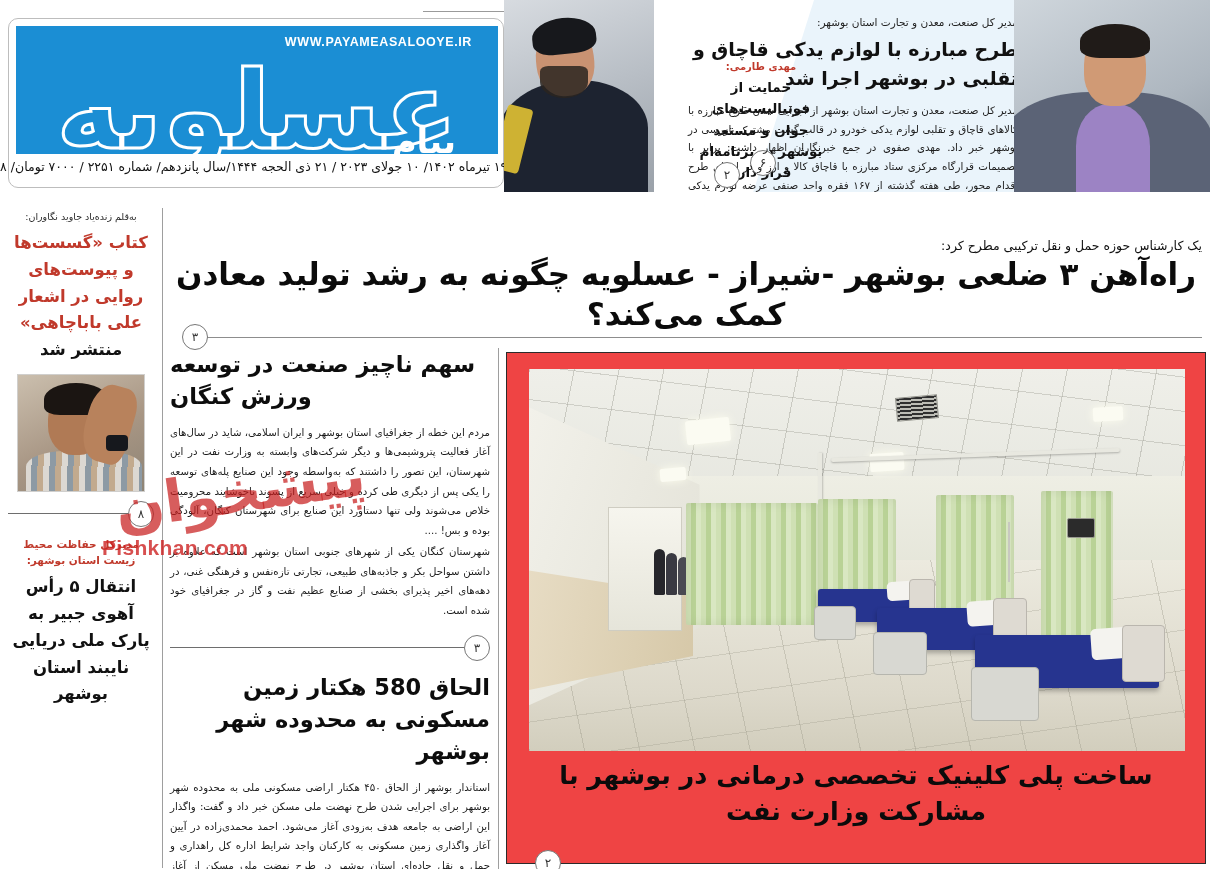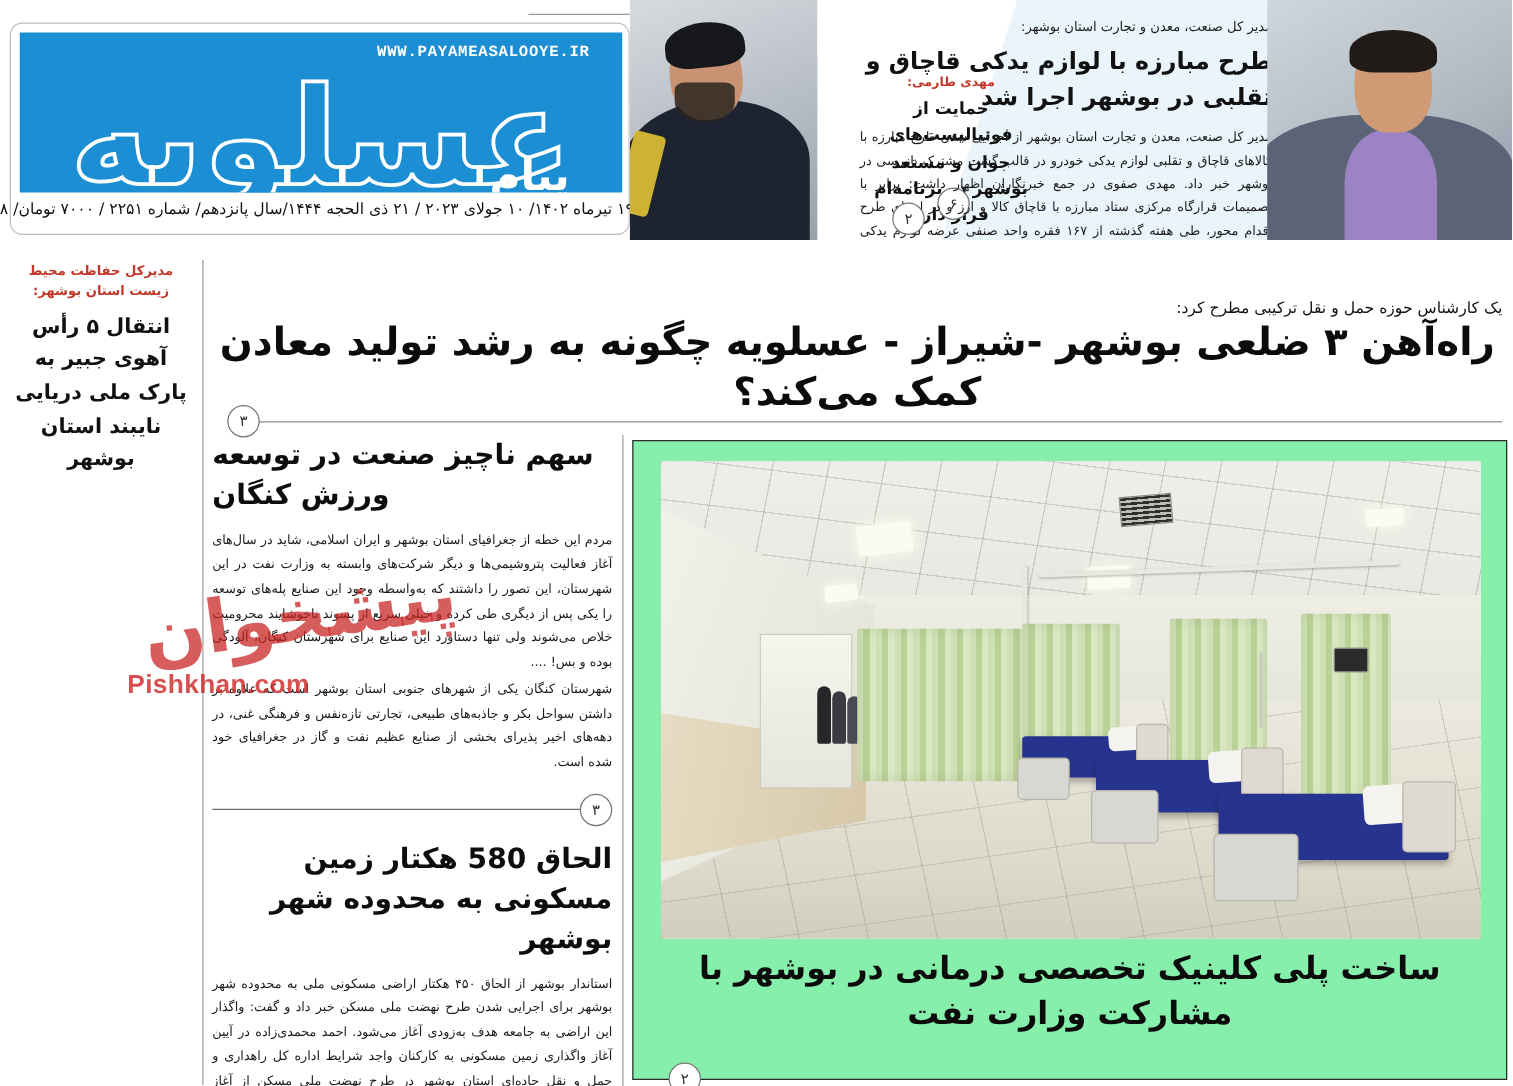--- a/index.html
+++ b/index.html
@@ -24,21 +24,21 @@
     border:1px solid #bdbdbd;border-radius:10px;background:#fff;
     box-sizing:border-box;
   }
   .masthead-blue{
     position:absolute;left:7px;top:7px;width:482px;height:128px;
     background:#1b8ed4;overflow:hidden;
   }
   .site-url{
     position:absolute;right:26px;top:9px;color:#fff;font-weight:bold;
     font-size:12.5px;letter-spacing:.6px;direction:ltr;
-    font-family:Liberation Mono, monospace;
+    font-family:Liberation Sans, sans-serif;
   }
   .logo-wrap{
     position:absolute;inset:0;display:flex;align-items:flex-end;justify-content:center;
   }
   .logo-arabic{
     font-size:108px;line-height:.92;color:#1b8ed4;font-weight:bold;
     -webkit-text-stroke:3px #ffffff;
     margin-bottom:-6px;white-space:nowrap;
     font-family:"DejaVu Sans",sans-serif;
   }
@@ -209,21 +209,21 @@
   .mc-body{
     font-size:10.2px;line-height:1.92;color:#1b1b1b;text-align:justify;margin-top:10px;
   }
   .mc-body p{margin:0 0 2px;}
   .mc-rowline{display:flex;align-items:center;margin:14px 0 10px;}
   .mc-rowline .line{flex:1;height:1px;background:#6e6e6e;}
 
   
   .feature{
     position:absolute;left:506px;top:352px;width:700px;height:512px;
-    border:1px solid #2b2b2b;box-sizing:border-box;background:#86efac;
+    border:1px solid #2b2b2b;box-sizing:border-box;background:#ef4444;
   }
   .feature-photo{
     position:absolute;left:22px;top:16px;width:656px;height:382px;overflow:hidden;
     background:#e9e7dd;
   }
   
   .ward-ceiling{
     position:absolute;left:0;top:0;width:100%;height:44%;
     background:linear-gradient(180deg,#efefe9 0%,#e4e5dd 100%);
   }
@@ -417,20 +417,36 @@
     <div class="mh-kicker">یک کارشناس حوزه حمل و نقل ترکیبی  مطرح کرد:</div>
     <div class="mh-title">راه‌آهن ۳ ضلعی بوشهر -شیراز  -  عسلویه چگونه به رشد تولید معادن کمک می‌کند؟</div>
     <div class="mh-rule"></div>
     <div class="pg-circle mh-pg">۳</div>
   </div>
 
   <div class="sb-sep"></div>
   <div class="sidebar">
 
 
+    <div>
+      <div class="sb-kicker dark">به‌قلم زنده‌یاد جاوید نگاوران:</div>
+      <div class="sb-head red">کتاب «گسست‌ها و پیوست‌های روایی در اشعار علی باباچاهی»</div>
+      <div class="sb-head">منتشر شد</div>
+      <div class="sb-photo">
+        <div class="sp-shirt"></div>
+        <div class="sp-head"></div>
+        <div class="sp-hair"></div>
+        <div class="sp-arm"></div>
+        <div class="sp-watch"></div>
+      </div>
+      <div class="sb-row">
+        <span class="pg-circle">۸</span>
+        <span class="line"></span>
+      </div>
+    </div>
 
     <div>
       <div class="sb-kicker">مدیرکل حفاظت محیط زیست استان بوشهر:</div>
       <div class="sb-head">انتقال ۵ رأس آهوی جبیر به پارک ملی دریایی نایبند استان بوشهر</div>
 
     </div>
   </div>
 
   <div class="mc-sep"></div>
   <div class="midcol">

